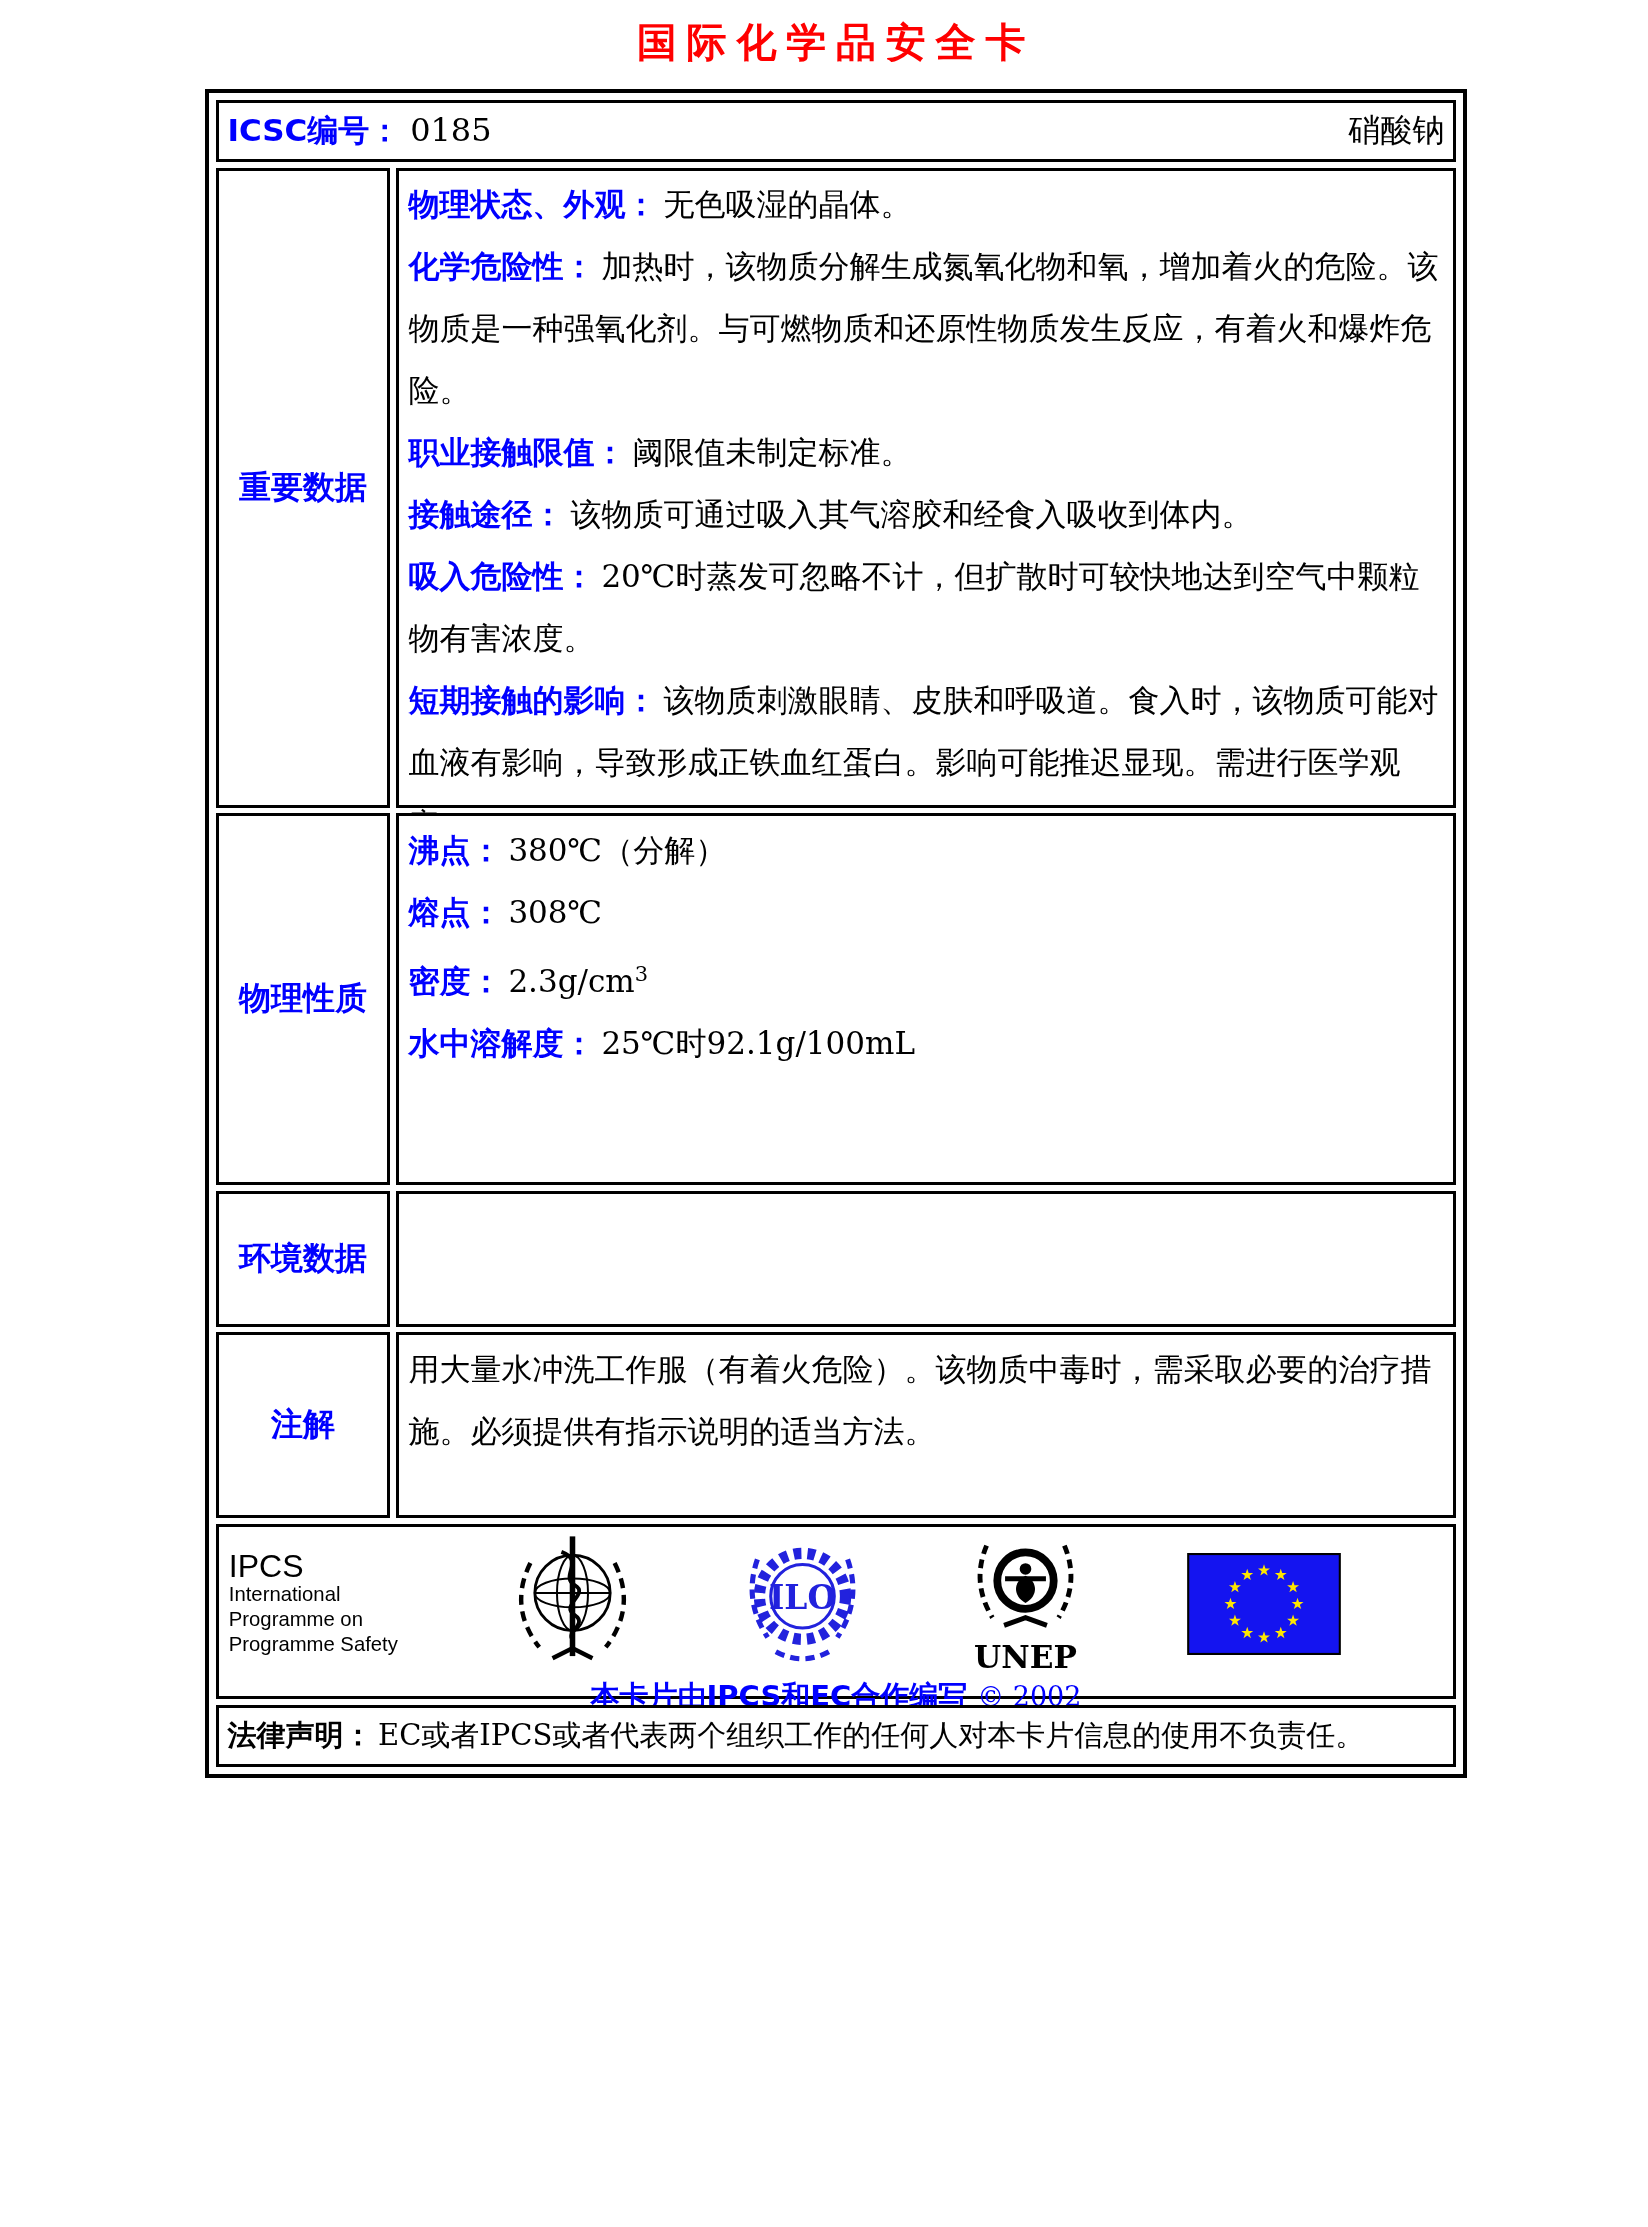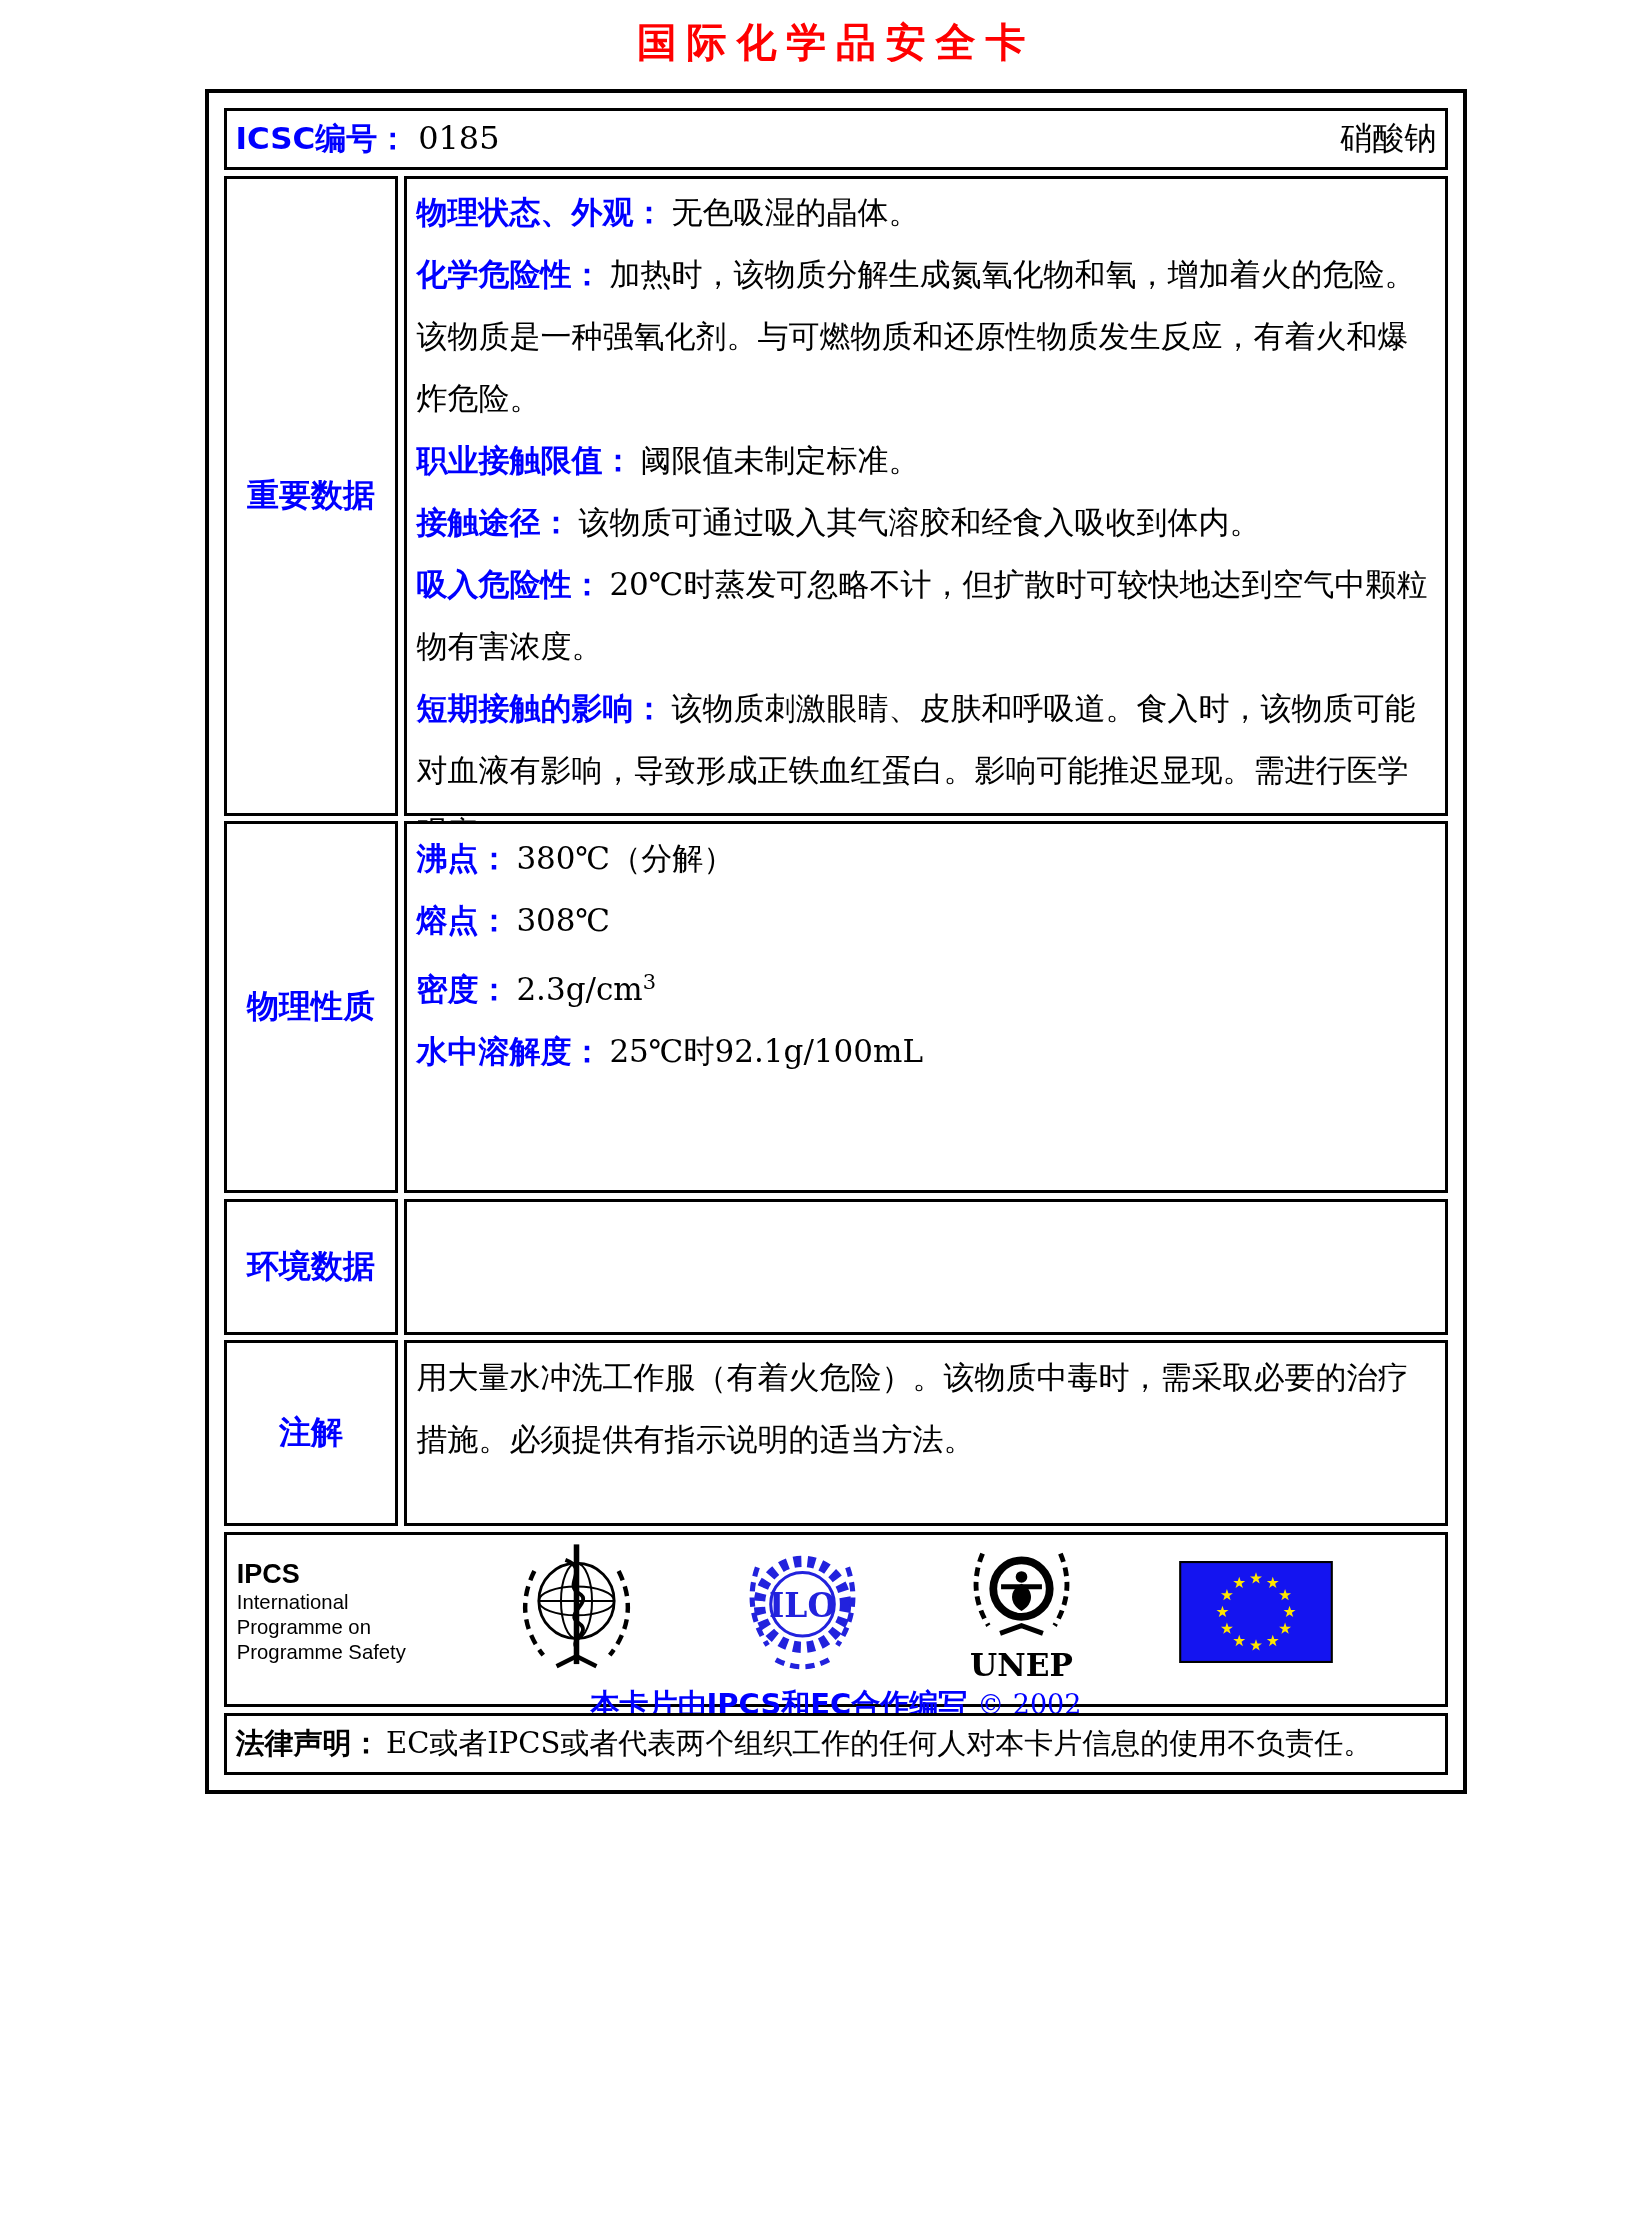--- a/index.html
+++ b/index.html
@@ -20,21 +20,21 @@
     font-size: 40px;
     font-weight: bold;
     letter-spacing: 9.8px;
     font-family: "DejaVu Sans", sans-serif;
   }
   .card {
     position: absolute;
     left: 205px; top: 89px; width: 1262px;
     border: 4.2px solid #000;
     background: #fff;
-    padding: 15px;
+    padding: 7px;
     display: flex;
     flex-direction: column;
     gap: 5.6px;
   }
   .row { display: flex; gap: 5.6px; }
   .cell { border: 3.5px solid #000; background: #fff; }
   .full { flex: 1; }
   .label-cell {
     width: 174px; flex: none;
     display: flex; align-items: center; justify-content: center;
@@ -73,21 +73,21 @@
   .notes-cell, .additional-cell { font-size: 31px; line-height: 62px; }
   .additional-cell { display: flex; align-items: center; }
 
   .logos-cell { display: flex; flex-direction: column; padding: 2.8px 0 2.8px 0; }
   .logos-strip {
     flex: 1;
     display: flex; align-items: center; justify-content: space-between;
     padding: 1.4px 112px 0 9.8px;
   }
   .ipcs-block { width: 175px; color: #000; font-family: "Liberation Sans", sans-serif; }
-  .ipcs-acronym { font-size: 27px; font-weight: bold; line-height: 31px; }
+  .ipcs-acronym { font-size: 32px; font-weight: normal; line-height: 31px; }
   .ipcs-line { font-size: 20.3px; line-height: 25px; }
   .credit-line { text-align: center; padding-bottom: 2.8px; font-size: 29px; }
   .credit-main { color: #0000FF; font-weight: bold; font-family: "DejaVu Sans", sans-serif; }
   .credit-year { color: #0000FF; font-family: "DejaVu Serif", serif; font-size: 27px; margin-left: 9.8px; }
 
   .legal-cell { display: flex; align-items: center; padding: 0 8.4px; font-size: 29px; }
   .legal-label { color: #000; font-weight: bold; font-family: "DejaVu Sans", sans-serif; margin-right: 5.6px; }
   .legal-text { color: #000; font-family: "DejaVu Serif", serif; }
 
   .logo-box { display: flex; align-items: center; justify-content: center; }

